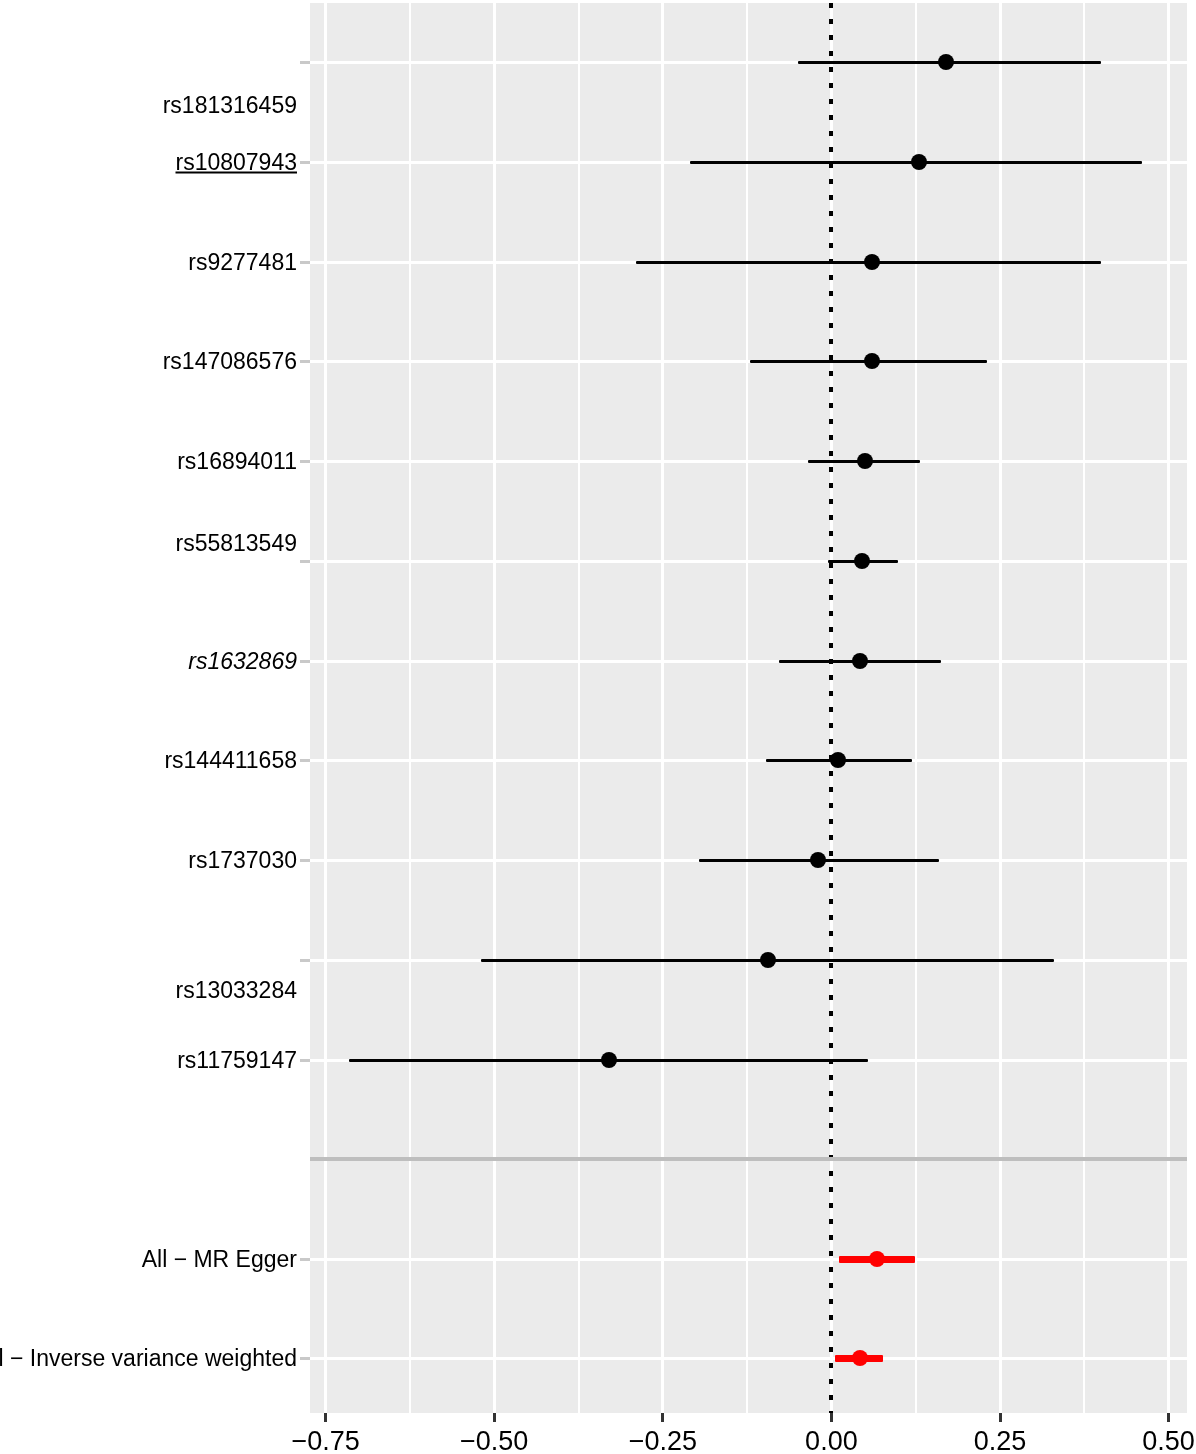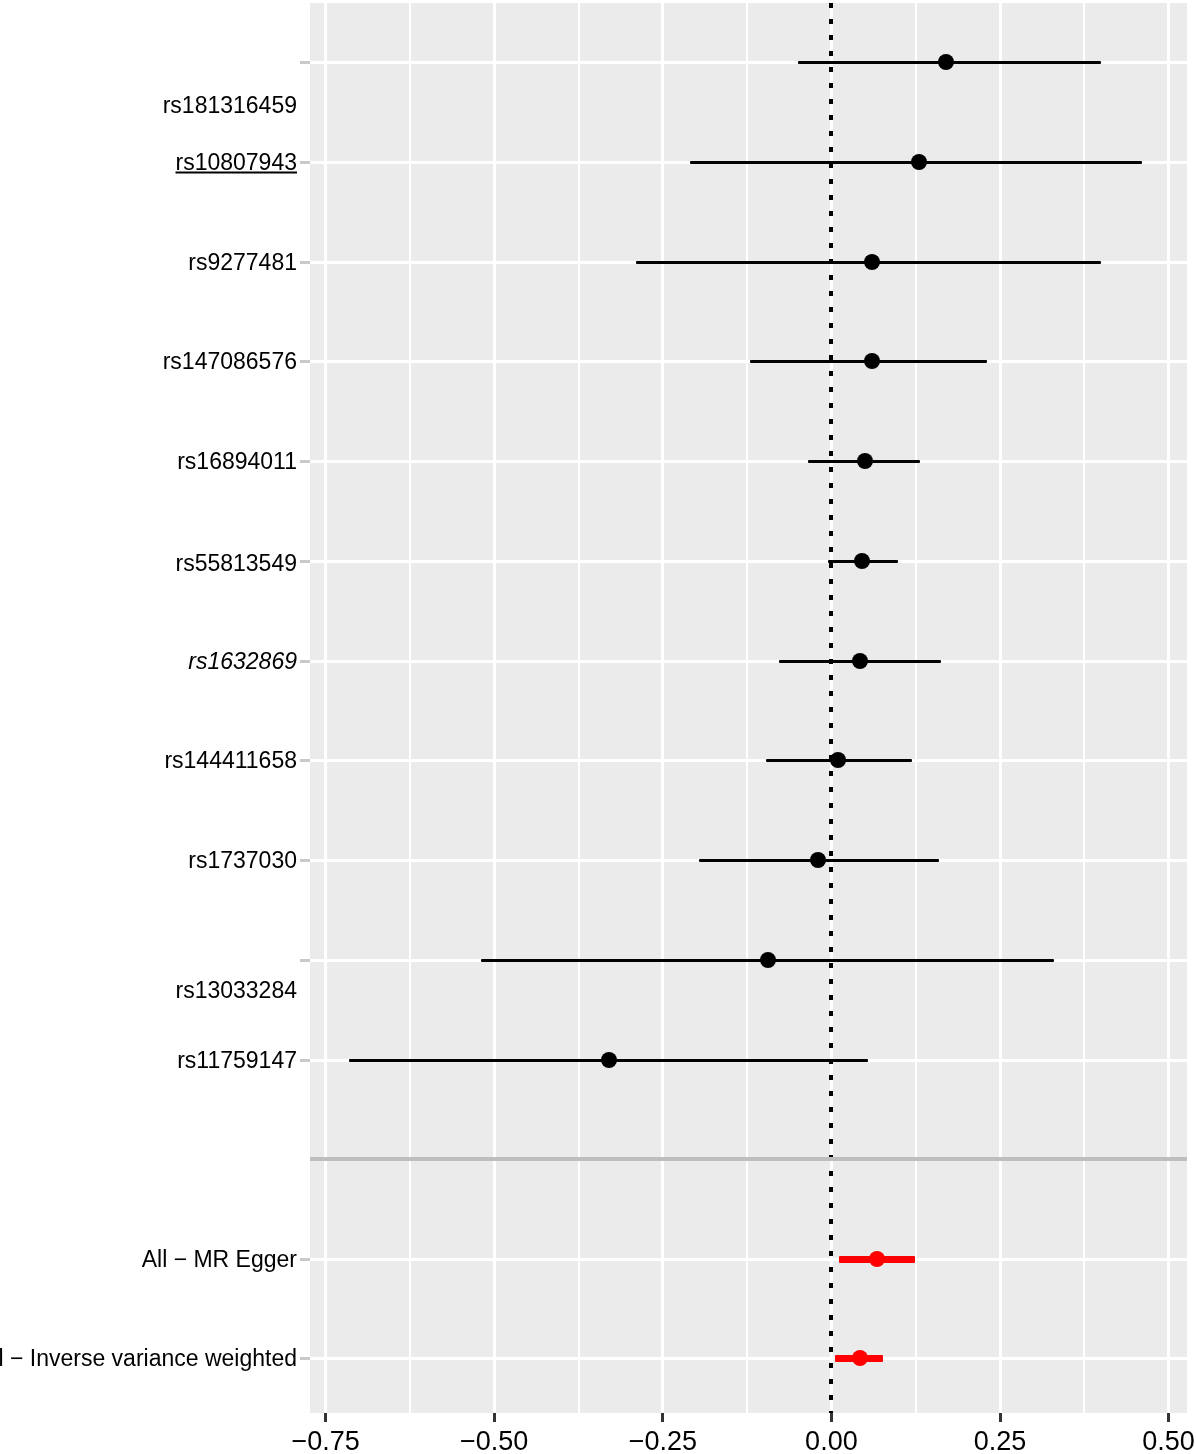--- a/index.html
+++ b/index.html
@@ -104,21 +104,21 @@
       <div class="y-label" style="right: 899px; top: 62px; margin-top: 43px;">rs181316459</div>
       <div class="y-tick" style="left: 300px; top: 60.5px;"></div>
       <div class="y-label" style="right: 899px; top: 162px; text-decoration: underline;">rs10807943</div>
       <div class="y-tick" style="left: 300px; top: 160.5px;"></div>
       <div class="y-label" style="right: 899px; top: 262px;">rs9277481</div>
       <div class="y-tick" style="left: 300px; top: 260.5px;"></div>
       <div class="y-label" style="right: 899px; top: 361px;">rs147086576</div>
       <div class="y-tick" style="left: 300px; top: 359.5px;"></div>
       <div class="y-label" style="right: 899px; top: 461px;">rs16894011</div>
       <div class="y-tick" style="left: 300px; top: 459.5px;"></div>
-      <div class="y-label" style="right: 899px; top: 563px; text-align: right;">rs55813549</div>
+      <div class="y-label" style="right: 899px; top: 543px; text-align: right;">rs55813549</div>
       <div class="y-tick" style="left: 300px; top: 559.5px;"></div>
       <div class="y-label" style="right: 899px; top: 661px; font-style: italic;">rs1632869</div>
       <div class="y-tick" style="left: 300px; top: 659.5px;"></div>
       <div class="y-label" style="right: 899px; top: 760px;">rs144411658</div>
       <div class="y-tick" style="left: 300px; top: 758.5px;"></div>
       <div class="y-label" style="right: 899px; top: 860px;">rs1737030</div>
       <div class="y-tick" style="left: 300px; top: 858.5px;"></div>
       <div class="y-label" style="right: 899px; top: 990px;">rs13033284</div>
       <div class="y-tick" style="left: 300px; top: 958.5px;"></div>
       <div class="y-label" style="right: 899px; top: 1060px;">rs11759147</div>

